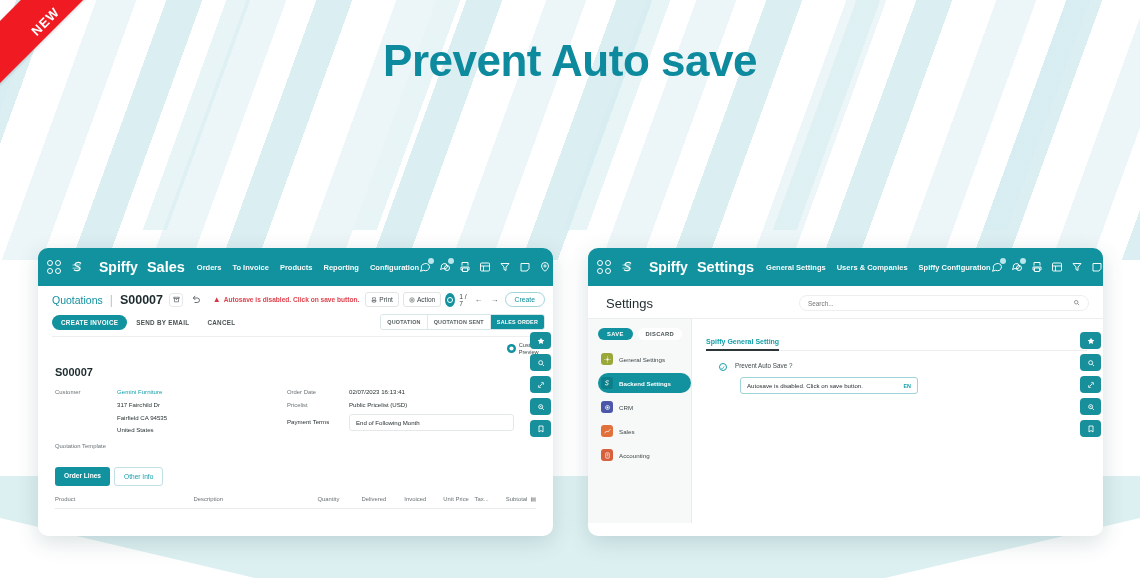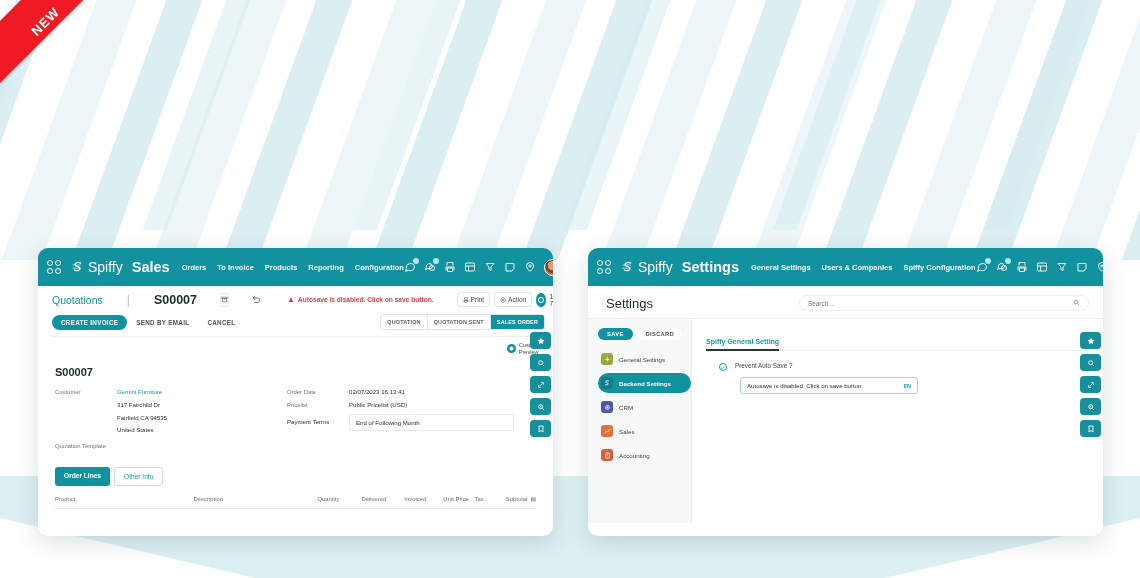--- a/index.html
+++ b/index.html
@@ -49,39 +49,39 @@
     box-shadow:0 6px 22px rgba(20,60,70,.16); z-index:12; }
   .shot-left { left:38px; }
   .shot-right { left:588px; }
 
   .navbar { height:38px; background:#11929e; display:flex; align-items:center;
     padding:0 9px; gap:0; }
   .nav-apps { width:15px; height:14px; margin-right:9px; display:grid;
     grid-template-columns:1fr 1fr; grid-template-rows:1fr 1fr; gap:2px; }
   .nav-apps i { display:block; width:6px; height:6px; border-radius:50%;
     border:1.6px solid #fff; }
-  .brand { display:flex; align-items:center; gap:3px; color:#fff; font-size:14px; font-weight:normal; }
+  .brand { display:flex; align-items:center; gap:14px; color:#fff; font-size:14px; font-weight:bold; }
   .brand-mark { width:15px; height:15px; position:relative; }
   .brand-mark svg { display:block; }
   .nav-app-name { color:#fff; font-size:14.5px; font-weight:bold; margin-left:9px; margin-right:12px; }
   .nav-menu { display:flex; gap:11px; }
   .nav-menu span { color:#fff; font-size:7.5px; font-weight:bold; opacity:.97; white-space:nowrap; }
   .nav-right { margin-left:auto; display:flex; align-items:center; gap:8px; padding-right:2px; }
   .sys-ico { width:12px; height:12px; position:relative; color:#fff; }
   .sys-ico svg { display:block; }
   .badge { position:absolute; top:-3px; right:-3px; width:6px; height:6px;
     border-radius:50%; background:#b8e6ec; color:#11929e; font-size:4px;
     display:flex; align-items:center; justify-content:center; font-weight:bold; }
   .avatar { width:17px; height:17px; border-radius:50%; overflow:hidden;
     background:radial-gradient(circle at 50% 38%, #d8a07a 0 38%, #7b4a2d 39% 62%, #c4703f 63% 100%);
     border:1.4px solid #fff; }
 
   
   .cp { padding:6px 8px 0 14px; }
-  .cp-row1 { display:flex; align-items:center; gap:23px; }
+  .cp-row1 { display:flex; align-items:center; gap:6px; }
   .bc-link { color:#11929e; font-size:10.5px; }
   .bc-sep { color:#b9c3c6; font-size:12px; font-weight:300; margin:0 1px; }
   .bc-rec { color:#1d2b2e; font-size:12.5px; font-weight:bold; }
   .icon-btn { width:15px; height:14px; border-radius:3px; background:#fff;
     border:1px solid #e6e9ea; display:flex; align-items:center; justify-content:center;
     color:#4b5456; }
   .icon-btn.plain { border:none; background:transparent; }
   .warn { display:flex; align-items:center; gap:3px; margin-left:3px; }
   .warn-tri { color:#dc3545; font-size:8px; line-height:1; }
   .warn-txt { color:#e0434e; font-size:6.6px; font-weight:bold; white-space:nowrap; }
@@ -191,20 +191,21 @@
   </svg>
   <div class="bg-stripes"></div>
   <div class="bg-stripes2"></div>
 </div>
 
 <div class="ribbon">
   <span>NEW</span>
 </div>
 
 <div class="heading-wrap">
+  <div class="h-title">Prevent Auto save</div>
   <div class="h-sub">
   </div>
 </div>
 
 <div class="shot shot-left">
 
   <div class="navbar">
     <div class="nav-apps">
         <i></i>
         <i></i>

